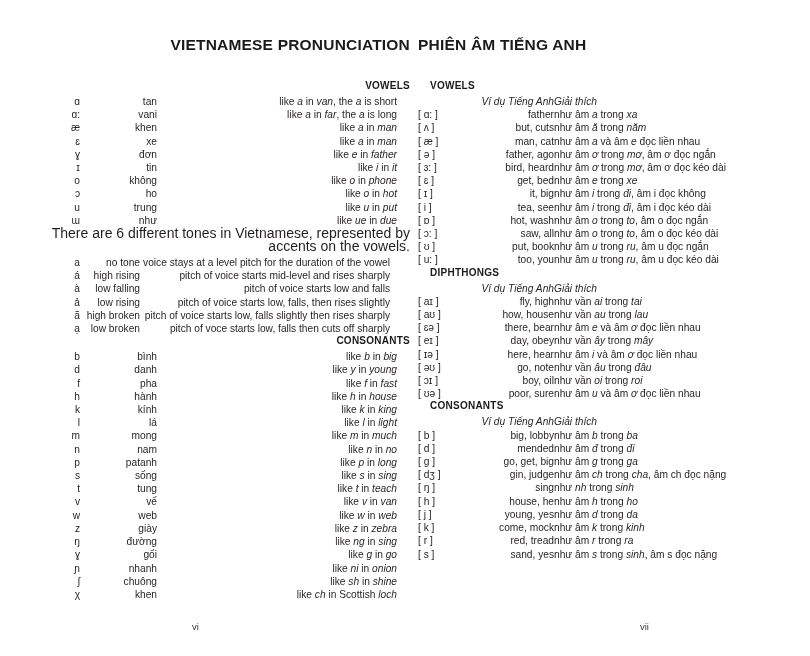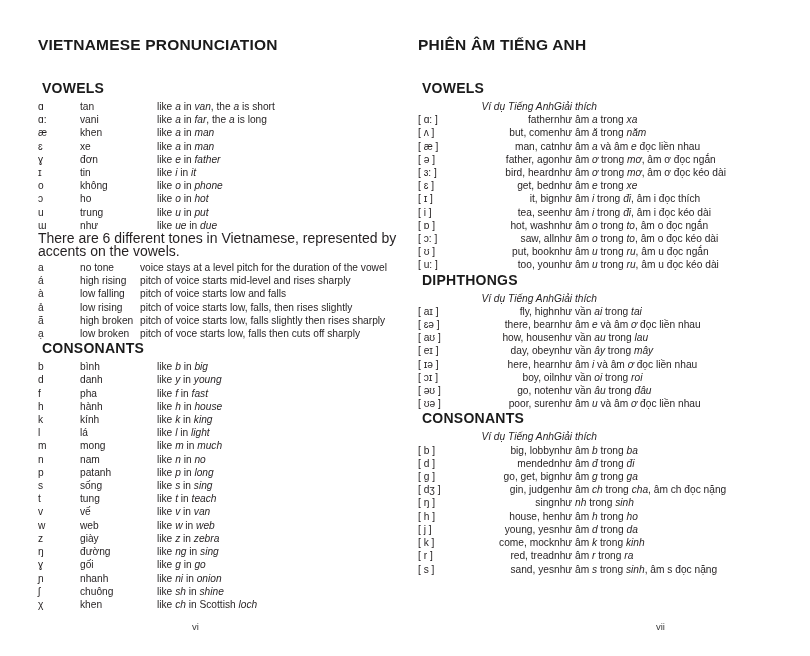--- a/index.html
+++ b/index.html
@@ -19,35 +19,35 @@
     width: 810px;
     height: 656px;
     box-sizing: border-box;
     display: flex;
   }
   .col {
     position: relative;
     box-sizing: border-box;
     height: 656px;
   }
-  .col-left  { width: 410px; padding: 36px 0 0 38px; }
+  .col-left  { width: 410px; padding: 36px 0 0 38px; text-align: right; }
   .col-right { width: 400px; padding: 36px 0 0 8px; }
 
   h1.title {
     font-size: 15.5px;
     font-weight: bold;
     letter-spacing: 0.2px;
     margin: 0 0 26px 0;
     color: #1a1a1a;
   }
   h2.section {
-    font-size: 14px;
+    font-size: 10px;
     font-weight: bold;
     letter-spacing: 0.25px;
-    margin: 0 0 4px 4px;
+    margin: 0 0 4px 12px;
     color: #1a1a1a;
   }
   .section-gap { margin-top: 14px; }
   .intro {
     font-size: 14px;
     margin: 0 0 3px 0;
     line-height: 13px;
   }
 
   table.rows {
@@ -78,21 +78,21 @@
 
   .ital { font-style: italic; }
 
   .pagenum {
     position: absolute;
     bottom: 24px;
     font-size: 9.5px;
     color: #3a3a3a;
   }
   .pagenum-left  { left: 192px; }
-  .pagenum-right { left: 246px; }
+  .pagenum-right { left: 230px; }
 </style>
 </head>
 <body>
 
 <div class="page">
 
   <div class="col col-left">
 
     <h1 class="title">VIETNAMESE PRONUNCIATION</h1>
 
@@ -304,21 +304,21 @@
             <td class="rw-ex">Ví dụ Tiếng Anh</td>
             <td class="rw-gl">Giải thích</td>
           </tr>
           <tr>
             <td class="rw-sym">[ ɑ: ]</td>
             <td class="rw-ex">father</td>
             <td class="rw-gl"><span>như âm </span><span class="ital">a</span><span> trong </span><span class="ital">xa</span></td>
           </tr>
           <tr>
             <td class="rw-sym">[ ʌ ]</td>
-            <td class="rw-ex">but, come</td>
+            <td class="rw-ex">but, cuts</td>
             <td class="rw-gl"><span>như âm </span><span class="ital">ă</span><span> trong </span><span class="ital">năm</span></td>
           </tr>
           <tr>
             <td class="rw-sym">[ æ ]</td>
             <td class="rw-ex">man, cat</td>
             <td class="rw-gl"><span>như âm </span><span class="ital">a</span><span> và âm </span><span class="ital">e</span><span> đọc liền nhau</span></td>
           </tr>
           <tr>
             <td class="rw-sym">[ ə ]</td>
             <td class="rw-ex">father, ago</td>
@@ -330,21 +330,21 @@
             <td class="rw-gl"><span>như âm </span><span class="ital">ơ</span><span> trong </span><span class="ital">mơ</span><span>, âm ơ đọc kéo dài</span></td>
           </tr>
           <tr>
             <td class="rw-sym">[ ɛ ]</td>
             <td class="rw-ex">get, bed</td>
             <td class="rw-gl"><span>như âm </span><span class="ital">e</span><span> trong </span><span class="ital">xe</span></td>
           </tr>
           <tr>
             <td class="rw-sym">[ ɪ ]</td>
             <td class="rw-ex">it, big</td>
-            <td class="rw-gl"><span>như âm </span><span class="ital">i</span><span> trong </span><span class="ital">đi</span><span>, âm i đọc thích</span></td>
+            <td class="rw-gl"><span>như âm </span><span class="ital">i</span><span> trong </span><span class="ital">đi</span><span>, âm i đọc không</span></td>
           </tr>
           <tr>
             <td class="rw-sym">[ i ]</td>
             <td class="rw-ex">tea, see</td>
             <td class="rw-gl"><span>như âm </span><span class="ital">i</span><span> trong </span><span class="ital">đi</span><span>, âm i đọc kéo dài</span></td>
           </tr>
           <tr>
             <td class="rw-sym">[ ɒ ]</td>
             <td class="rw-ex">hot, wash</td>
             <td class="rw-gl"><span>như âm </span><span class="ital">o</span><span> trong </span><span class="ital">to</span><span>, âm o đọc ngắn</span></td>
@@ -374,48 +374,48 @@
             <td class="rw-sym"></td>
             <td class="rw-ex">Ví dụ Tiếng Anh</td>
             <td class="rw-gl">Giải thích</td>
           </tr>
           <tr>
             <td class="rw-sym">[ aɪ ]</td>
             <td class="rw-ex">fly, high</td>
             <td class="rw-gl"><span>như vần </span><span class="ital">ai</span><span> trong </span><span class="ital">tai</span></td>
           </tr>
           <tr>
+            <td class="rw-sym">[ aʊ ]</td>
+            <td class="rw-ex">how, house</td>
+            <td class="rw-gl"><span>như vần </span><span class="ital">au</span><span> trong </span><span class="ital">lau</span></td>
+          </tr>
+          <tr>
             <td class="rw-sym">[ ɛə ]</td>
             <td class="rw-ex">there, bear</td>
             <td class="rw-gl"><span>như âm </span><span class="ital">e</span><span> và âm </span><span class="ital">ơ</span><span> đọc liền nhau</span></td>
           </tr>
           <tr>
-            <td class="rw-sym">[ aʊ ]</td>
-            <td class="rw-ex">how, house</td>
-            <td class="rw-gl"><span>như vần </span><span class="ital">au</span><span> trong </span><span class="ital">lau</span></td>
-          </tr>
-          <tr>
             <td class="rw-sym">[ eɪ ]</td>
             <td class="rw-ex">day, obey</td>
             <td class="rw-gl"><span>như vần </span><span class="ital">ây</span><span> trong </span><span class="ital">mây</span></td>
           </tr>
           <tr>
             <td class="rw-sym">[ ɪə ]</td>
             <td class="rw-ex">here, hear</td>
             <td class="rw-gl"><span>như âm </span><span class="ital">i</span><span> và âm </span><span class="ital">ơ</span><span> đọc liền nhau</span></td>
           </tr>
           <tr>
+            <td class="rw-sym">[ əʊ ]</td>
+            <td class="rw-ex">go, note</td>
+            <td class="rw-gl"><span>như vần </span><span class="ital">âu</span><span> trong </span><span class="ital">đâu</span></td>
+          </tr>
+          <tr>
             <td class="rw-sym">[ ɔɪ ]</td>
             <td class="rw-ex">boy, oil</td>
             <td class="rw-gl"><span>như vần </span><span class="ital">oi</span><span> trong </span><span class="ital">roi</span></td>
-          </tr>
-          <tr>
-            <td class="rw-sym">[ əʊ ]</td>
-            <td class="rw-ex">go, note</td>
-            <td class="rw-gl"><span>như vần </span><span class="ital">âu</span><span> trong </span><span class="ital">đâu</span></td>
           </tr>
           <tr>
             <td class="rw-sym">[ ʊə ]</td>
             <td class="rw-ex">poor, sure</td>
             <td class="rw-gl"><span>như âm </span><span class="ital">u</span><span> và âm </span><span class="ital">ơ</span><span> đọc liền nhau</span></td>
           </tr>
         </tbody>
     </table>
 
     <h2 class="section section-gap">CONSONANTS</h2>

